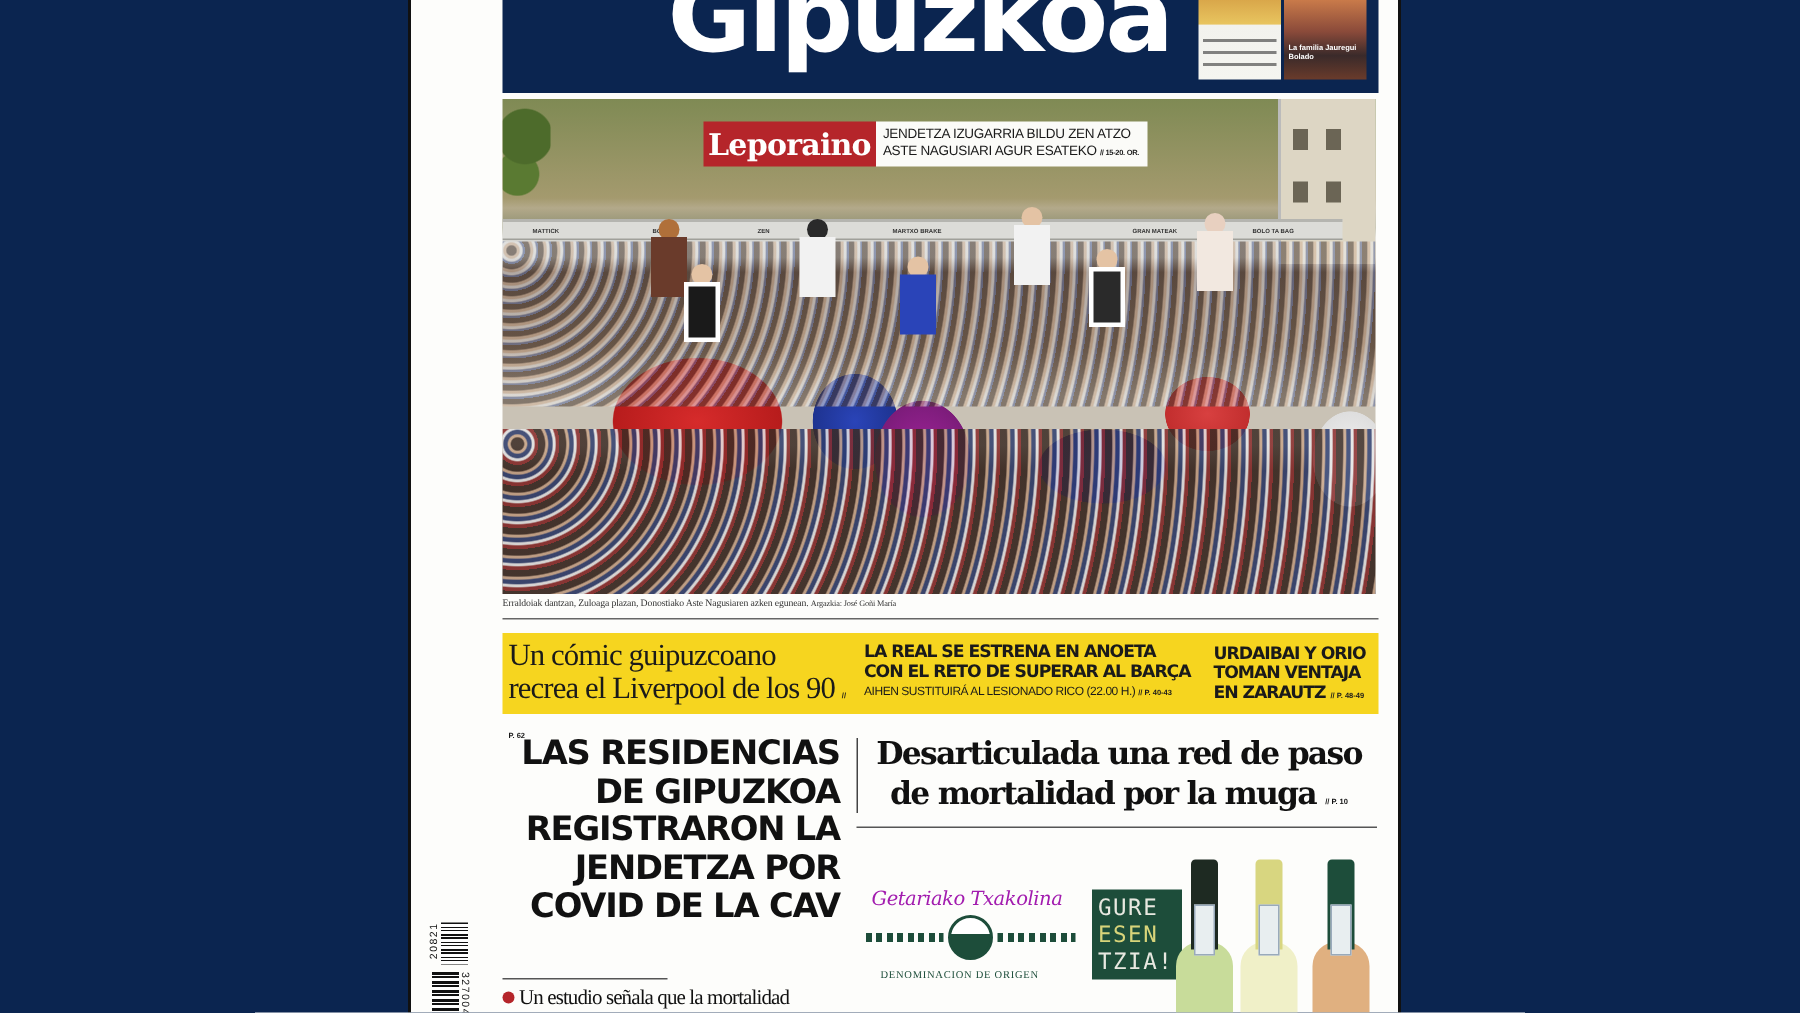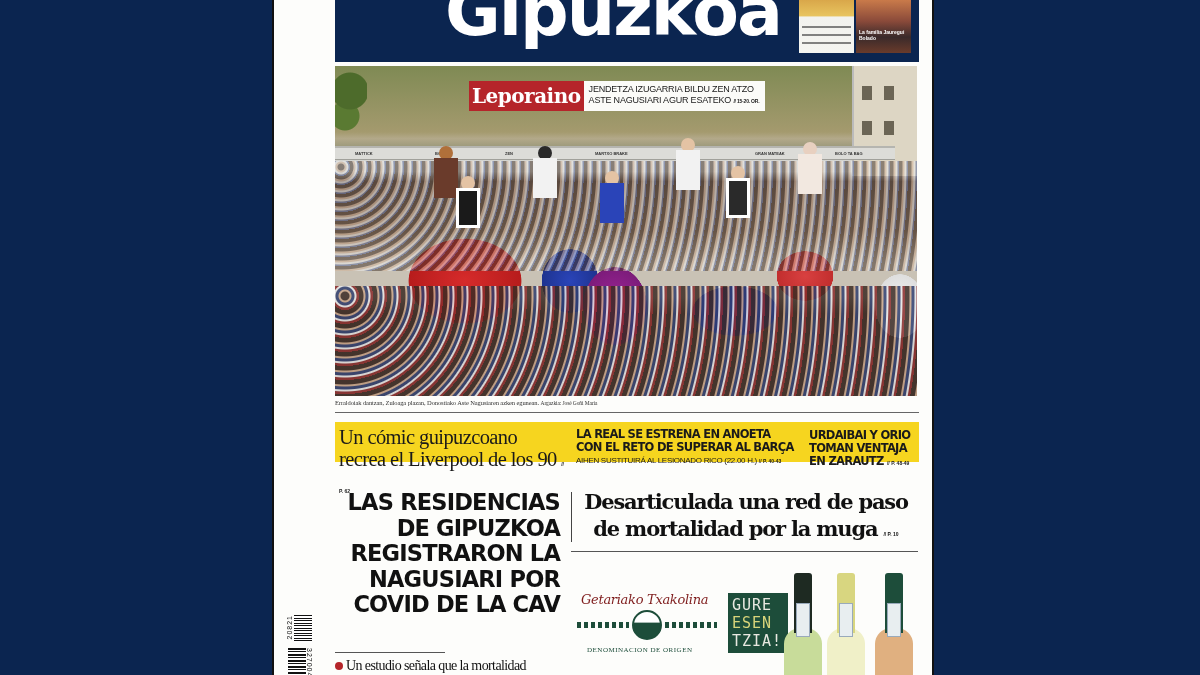--- a/index.html
+++ b/index.html
@@ -45,41 +45,41 @@
 
     .rubric { position: absolute; left: 134px; top: 15px; display: flex; height: 30px; }
     .rubric-tag { background: #b5252a; color: #fff; font-family: "DejaVu Serif", serif; font-weight: bold; font-size: 20px; padding: 0 3px; line-height: 30px; letter-spacing: -0.5px; }
     .rubric-text { background: #fbfbf8; color: #1a1a1a; font-size: 9px; line-height: 11px; padding: 3px 6px 0 5px; letter-spacing: -0.2px; }
     .rubric-text .ref { font-size: 5px; font-weight: bold; }
 
     .caption { position: absolute; left: 61px; top: 399px; font-family: "Liberation Serif", serif; font-size: 6.5px; color: #333; letter-spacing: -0.1px; }
     .caption .credit { font-size: 5.5px; }
     .rule1 { position: absolute; left: 61px; top: 412px; width: 584px; height: 1px; background: #666; }
 
-    .yellow-band { position: absolute; left: 61px; top: 422px; width: 584px; height: 40px; background: #f6d51f; }
+    .yellow-band { position: absolute; left: 61px; top: 422px; width: 584px; height: 54px; background: #f6d51f; }
     .yb-col { position: absolute; top: 0; height: 54px; }
     .yb1 { left: 4px; width: 230px; font-family: "Liberation Serif", serif; font-size: 20.5px; line-height: 22px; color: #1a1a1a; top: 4px; letter-spacing: -0.6px; }
     .yb1 .ref, .yb2 .ref, .yb3 .ref { font-family: "Liberation Sans", sans-serif; font-size: 5px; font-weight: bold; letter-spacing: 0; }
     .yb2 { left: 241px; width: 226px; top: 6px; }
     .yb2 .hd { font-family: "DejaVu Sans", sans-serif; font-weight: bold; font-size: 11.5px; line-height: 12.5px; letter-spacing: -0.7px; color: #1a1a1a; }
     .yb2 .sub { font-size: 8px; color: #1a1a1a; margin-top: 3px; letter-spacing: -0.3px; }
     .yb3 { left: 474px; width: 110px; top: 7px; font-family: "DejaVu Sans", sans-serif; font-weight: bold; font-size: 11.5px; line-height: 13px; letter-spacing: -0.7px; color: #1a1a1a; }
 
     .main-head { position: absolute; left: 61px; top: 490px; width: 225px; font-family: "DejaVu Sans", sans-serif; font-weight: bold; font-size: 22.5px; line-height: 25.5px; color: #111; letter-spacing: -0.8px; text-align: right; }
     .short-rule { position: absolute; left: 61px; top: 652px; width: 110px; height: 1px; background: #555; }
     .bullet-line { position: absolute; left: 61px; top: 658px; font-family: "Liberation Serif", serif; font-size: 14px; color: #111; letter-spacing: -0.6px; white-space: nowrap; }
     .bullet-dot { display: inline-block; width: 8px; height: 8px; border-radius: 50%; background: #b5252a; margin-right: 3px; vertical-align: 0px; }
 
     .vrule { position: absolute; left: 297px; top: 492px; width: 1px; height: 50px; background: #444; }
     .second-head { position: absolute; left: 300px; top: 488px; width: 344px; text-align: center; font-family: "DejaVu Serif", serif; font-weight: bold; font-size: 21px; line-height: 27px; color: #111; letter-spacing: -1.2px; }
     .second-head .ref { font-family: "Liberation Sans", sans-serif; font-size: 5px; letter-spacing: 0; }
     .rule2 { position: absolute; left: 297px; top: 551px; width: 347px; height: 1px; background: #555; }
 
     .ad { position: absolute; left: 297px; top: 565px; width: 347px; height: 110px; }
-    .ad-brand { position: absolute; left: 10px; top: 27px; font-family: "DejaVu Serif", serif; font-style: italic; font-size: 13px; color: #7f1d1d; letter-spacing: -0.3px; text-align: center; }
+    .ad-brand { position: absolute; left: 10px; top: 27px; font-family: "DejaVu Serif", serif; font-style: italic; font-size: 13px; color: #a21caf; letter-spacing: -0.3px; text-align: center; }
     .ad-emblem { position: absolute; left: 6px; top: 45px; width: 140px; height: 30px; }
     .ad-emblem .vine { position: absolute; top: 12px; height: 6px; width: 52px; background: repeating-linear-gradient(90deg, #1d4d3a 0 4px, transparent 4px 7px); }
     .ad-emblem .circle { position: absolute; left: 55px; top: 0; width: 30px; height: 30px; border-radius: 50%; border: 2px solid #1d4d3a; background: linear-gradient(180deg, #fff 0 40%, #1d4d3a 41% 100%); }
     .ad-denom { position: absolute; left: 16px; top: 81px; font-family: "Liberation Serif", serif; font-size: 7px; color: #1d4d3a; letter-spacing: .5px; }
     .ad-badge { position: absolute; left: 157px; top: 28px; width: 60px; height: 60px; background: #1d4d3a; padding: 3px 0 0 4px; }
     .ad-badge div { font-family: "DejaVu Sans Mono", monospace; font-weight: normal; font-size: 15px; line-height: 18px; letter-spacing: 1px; }
     .ad-badge .l1 { color: #e8e8e0; }
     .ad-badge .l2 { color: #d8d47a; }
     .ad-badge .l3 { color: #e8e8e0; }
     .bottle { position: absolute; top: 8px; width: 38px; height: 110px; }
@@ -191,21 +191,21 @@
       <div>URDAIBAI Y ORIO</div>
       <div>TOMAN VENTAJA</div>
       <div><span>EN ZARAUTZ</span> <span class="ref">// P. 48-49</span></div>
     </div>
   </div>
 
   <div class="main-head">
     <div>LAS RESIDENCIAS</div>
     <div>DE GIPUZKOA</div>
     <div>REGISTRARON LA</div>
-    <div>NAGUSIARI POR</div>
+    <div>JENDETZA POR</div>
     <div>COVID DE LA CAV</div>
   </div>
   <div class="short-rule"></div>
   <div class="bullet-line">
     <span class="bullet-dot"></span><span>Un estudio señala que la mortalidad</span>
   </div>
 
   <div class="vrule"></div>
   <div class="second-head">
     <div>Desarticulada una red de paso</div>

